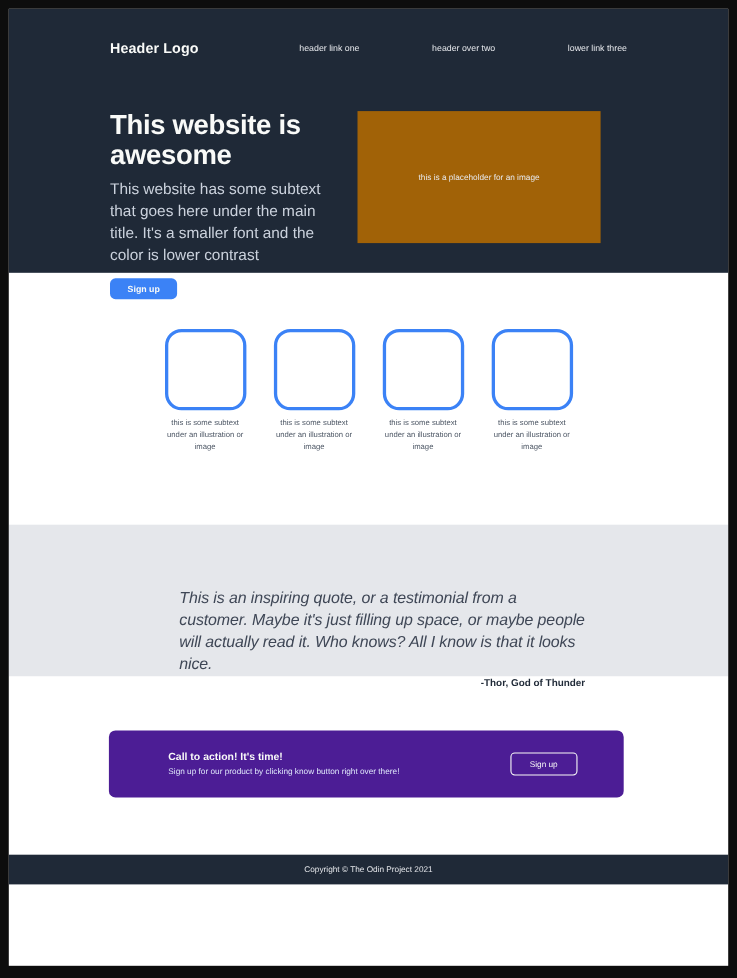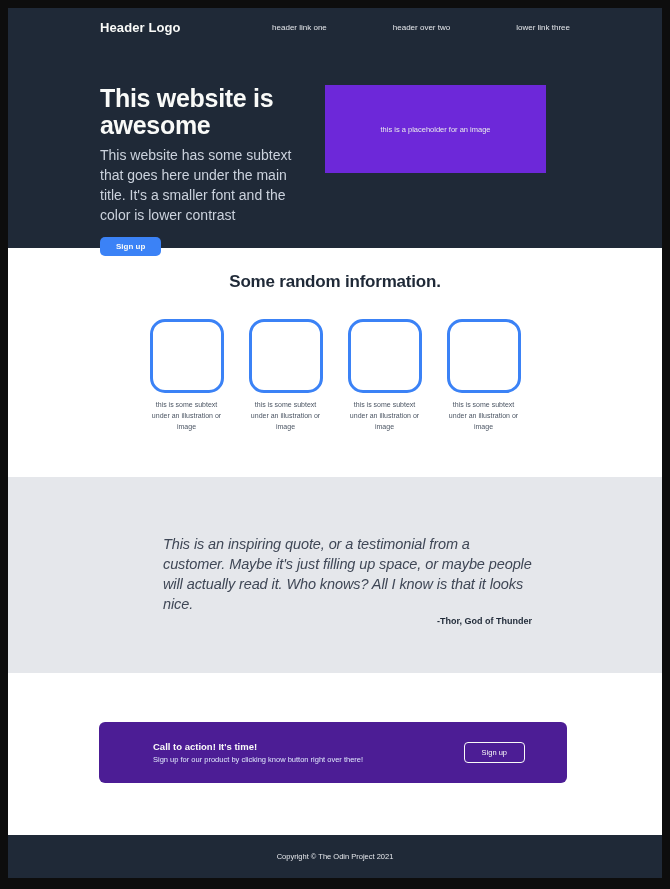--- a/index.html
+++ b/index.html
@@ -27,21 +27,21 @@
   .hero {
     background: #1f2937;
     height: 240px;
     position: relative;
   }
 
   .nav {
     display: flex;
     align-items: center;
     justify-content: space-between;
-    padding: 12px 92px 0 92px;
+    padding: 28px 92px 0 92px;
   }
 
   .logo {
     color: #f9faf8;
     font-size: 13px;
     font-weight: bold;
     letter-spacing: 0.1px;
   }
 
   .nav-links {
@@ -90,22 +90,22 @@
     font-weight: bold;
     border: none;
     border-radius: 5px;
     padding: 5px 16px;
     cursor: pointer;
     font-family: "Liberation Sans", sans-serif;
   }
 
   .hero-image {
     width: 238px;
-    height: 88px;
-    background: #6d28d9;
+    height: 120px;
+    background: #a16207;
     color: #e8e9ec;
     font-size: 7.5px;
     display: flex;
     align-items: center;
     justify-content: center;
   }
 
   
   .info {
     background: #ffffff;
@@ -142,21 +142,21 @@
     margin-top: 7px;
     text-align: center;
     color: #4b5563;
     font-size: 7px;
     line-height: 1.55;
   }
 
   
   .quote {
     background: #e5e7eb;
-    height: 196px;
+    height: 138px;
     padding: 57px 130px 0 155px;
   }
 
   .quote-text {
     color: #3f4756;
     font-size: 14.5px;
     font-style: italic;
     line-height: 1.38;
     letter-spacing: -0.1px;
   }
@@ -205,21 +205,21 @@
     border: 1px solid #f9faf8;
     border-radius: 4px;
     padding: 5px 17px;
     cursor: pointer;
     font-family: "Liberation Sans", sans-serif;
   }
 
   
   .footer {
     background: #1f2937;
-    height: 43px;
+    height: 27px;
     display: flex;
     align-items: center;
     justify-content: center;
   }
 
   .footer-text {
     color: #e5e7eb;
     font-size: 7.5px;
   }
 </style>
@@ -244,21 +244,20 @@
         <h1 class="hero-title">This website is awesome</h1>
         <p class="hero-sub">This website has some subtext that goes here under the main title.  It's a smaller font and the color is lower contrast</p>
         <button class="btn-primary">Sign up</button>
       </div>
       <div class="hero-image">this is a placeholder for an image</div>
     </div>
 
   </section>
 
   <section class="info">
-    <h2 class="info-title">Some random information.</h2>
 
     <div class="cards">
 
       <div class="card">
         <div class="card-box"></div>
         <div class="card-caption">this is some subtext under an illustration or image</div>
       </div>
 
       <div class="card">
         <div class="card-box"></div>

